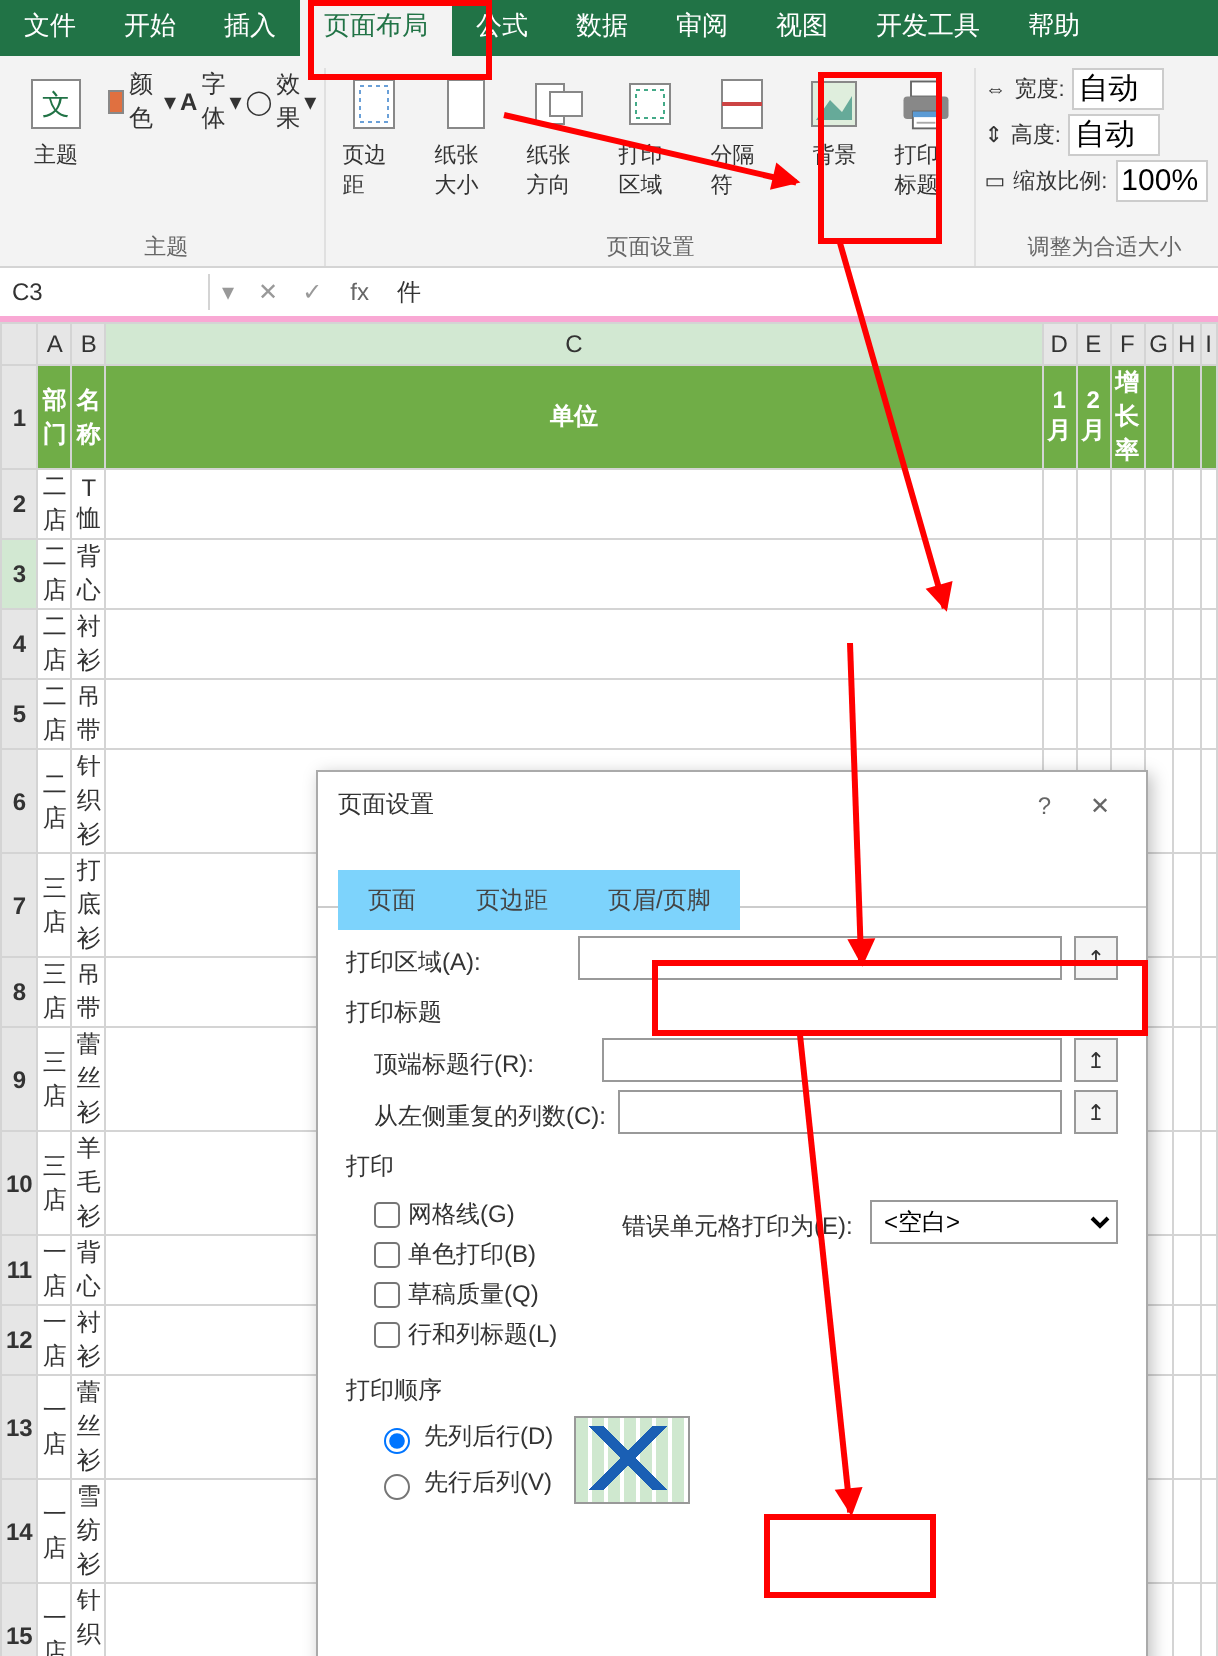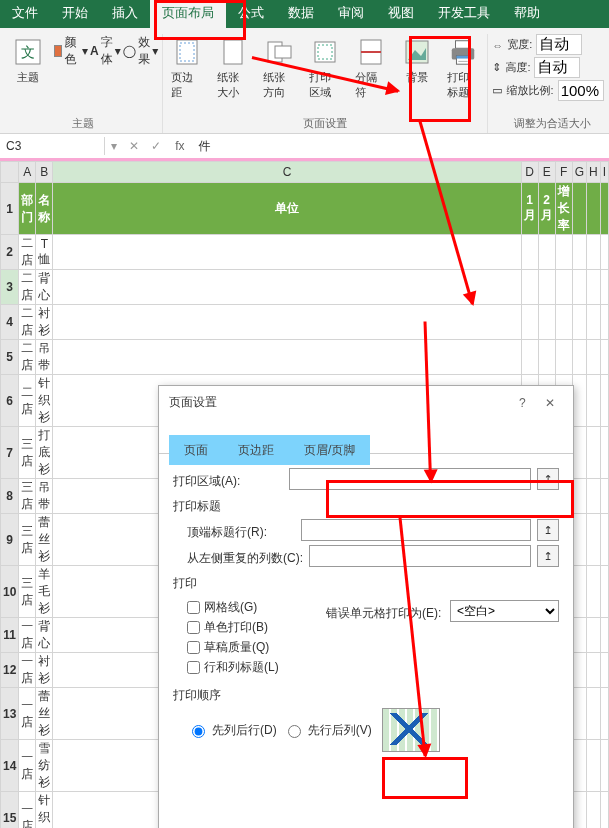--- a/index.html
+++ b/index.html
@@ -45,26 +45,26 @@
 .form-row{display:flex;align-items:flex-end;margin:4px 0;gap:6px}
 .form-row label{min-width:110px}
 .form-row.indent{margin-left:14px}
 .form-row.indent label{min-width:108px}
 .txtin{flex:1;border:1px solid #999;height:20px;padding:0 4px;font-size:12px;background:#fff}
 .range-btn{width:20px;height:20px;border:1px solid #999;background:#f4f4f4;display:flex;align-items:center;justify-content:center;font-size:11px}
 .section{margin-top:8px}
 .section-title{margin-bottom:4px}
 .chk{display:flex;align-items:center;gap:4px;margin:3px 0 3px 14px}
 .chk input{margin:0}
-.two-col{display:flex;gap:23px}
+.two-col{display:flex;gap:8px}
 .two-col .left{width:130px}
 .two-col .right{flex:1}
 .sel{width:100%;border:1px solid #999;height:22px;font-size:12px;background:#fff;padding:0 2px}
 .order-row{display:flex;align-items:center;gap:10px;margin-left:14px;margin-top:4px}
-.radio-col{display:flex;flex-direction:row;gap:6px}
+.radio-col{display:flex;flex-direction:column;gap:6px}
 .radio-col label{display:flex;align-items:center;gap:4px}
 .order-ill{width:56px;height:42px;border:1px solid #999;background:repeating-linear-gradient(90deg,#cfe8cf 0 6px,#fff 6px 8px);position:relative}
 .order-ill::after{content:"";position:absolute;left:6px;top:4px;width:40px;height:32px;background:linear-gradient(135deg,transparent 45%,#1a5fb4 45% 55%,transparent 55%),linear-gradient(45deg,transparent 45%,#1a5fb4 45% 55%,transparent 55%)}
 .small-sq{width:10px;height:10px;display:inline-block;border:1px solid #888}
 </style>
 </head>
 <body>
 
 <div class="titlebar" id="titlebar">
     <div class="tab">文件</div>

